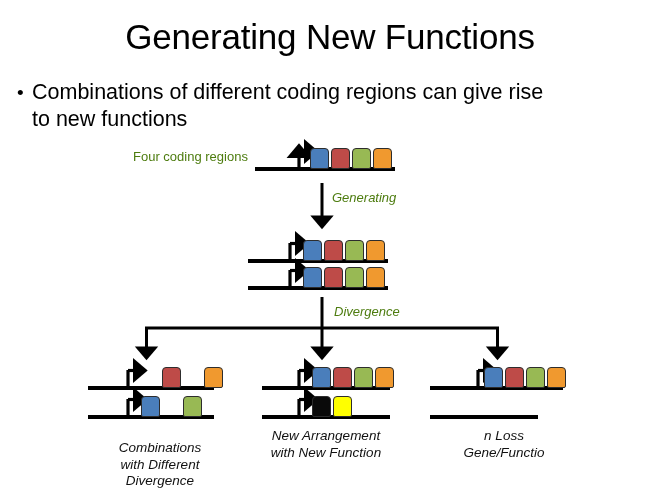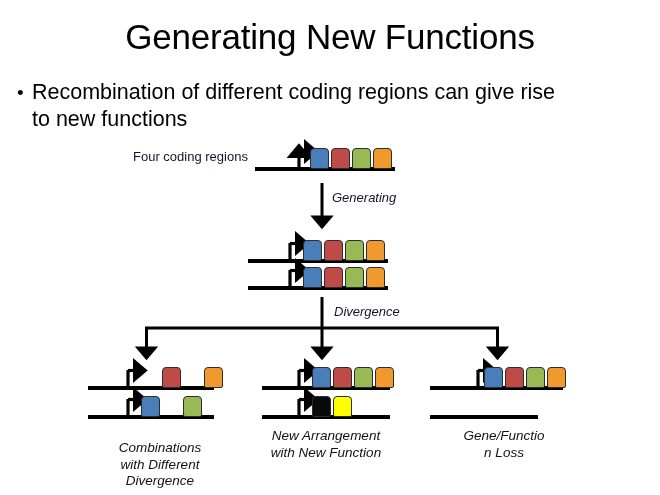--- a/index.html
+++ b/index.html
@@ -57,21 +57,21 @@
   #diagram {
     position: absolute;
     left: 0;
     top: 0;
     width: 660px;
     height: 495px;
   }
   .lbl {
     position: absolute;
     font-size: 13px;
-    color: #0f172a;
+    color: #4d7c0f;
     white-space: nowrap;
   }
   .lbl-italic {
     font-style: italic;
   }
   
   .gene-line {
     position: absolute;
     background: #000000;
     height: 4px;
@@ -102,21 +102,21 @@
 </head>
 <body>
 
 <div id="slide">
 
   <div id="slide-title">Generating New Functions</div>
 
   <div id="bullet-block">
     <div class="bullet-row">
       <span class="bullet-dot">•</span>
-      <span class="bullet-text">Recombination of different coding regions can give rise</span>
+      <span class="bullet-text">Combinations of different coding regions can give rise</span>
     </div>
     <div class="bullet-row">
       <span class="bullet-dot"></span>
       <span class="bullet-text">to new functions</span>
     </div>
   </div>
 
   <div id="diagram">
 
     <div class="lbl" style="left:133px; top:149px;">Four coding regions</div>
@@ -232,18 +232,18 @@
 
     <div class="gene-line" style="left:430px; top:386px; width:133px;"></div>
     <div class="cds" style="left:484px; top:367px; width:19px; height:21px; background:#4a7ebb;"></div>
     <div class="cds" style="left:505px; top:367px; width:19px; height:21px; background:#be4b48;"></div>
     <div class="cds" style="left:526px; top:367px; width:19px; height:21px; background:#98b954;"></div>
     <div class="cds" style="left:547px; top:367px; width:19px; height:21px; background:#f0992f;"></div>
 
     <div class="gene-line" style="left:430px; top:415px; width:108px;"></div>
 
     <div class="caption" style="left:434px; top:428px; width:140px;">
+      <div>n Loss</div>
       <div>Gene/Functio</div>
-      <div>n Loss</div>
     </div>
 
   </div>
 </div>
 
 </body></html>

